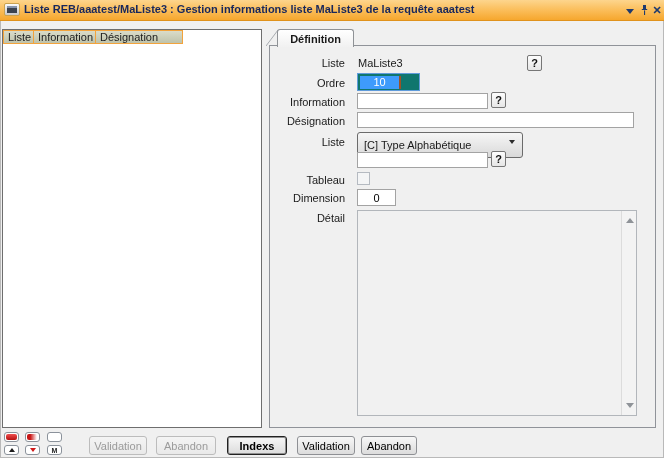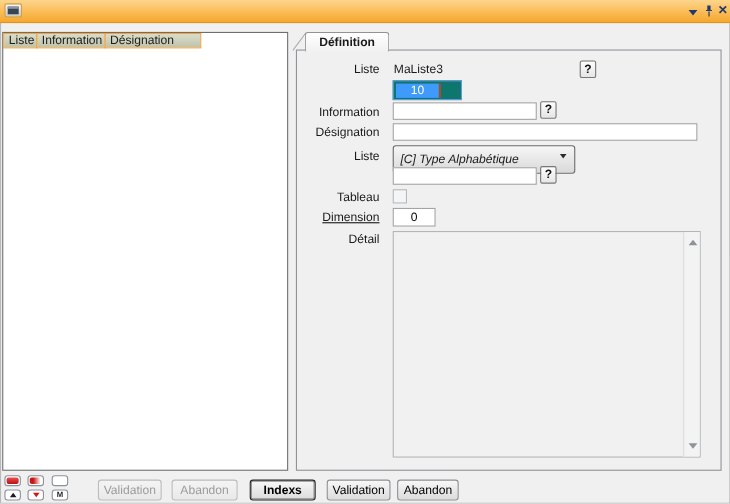--- a/index.html
+++ b/index.html
@@ -41,21 +41,21 @@
   .help-btn{position:absolute;width:15px;height:16px;border:1px solid #767676;border-radius:2px;
     background:linear-gradient(#fdfdfd,#e6e6e6);font-weight:bold;color:#111;
     display:flex;align-items:center;justify-content:center;box-sizing:border-box;cursor:default;}
 
   .ordre-input{position:absolute;left:357px;top:73px;width:63px;height:18px;border:1px solid #5f9bdb;background:#0f766e;
     box-sizing:border-box;display:flex;align-items:center;padding-left:2px;}
   .ordre-sel{width:39px;height:13px;background:#3e9bfc;color:#fff;display:flex;align-items:center;justify-content:center;}
   .ordre-caret{width:2px;height:13px;background:#9c5126;}
 
   .combo{position:absolute;left:357px;top:132px;width:166px;height:26px;border:1px solid #6b6b6b;border-radius:3px;
-    background:linear-gradient(#f6f6f6,#d9d9d9);box-sizing:border-box;display:flex;align-items:center;padding-left:6px;cursor:default;font-style:italic;}
+    background:linear-gradient(#f6f6f6,#d9d9d9);box-sizing:border-box;display:flex;align-items:center;padding-left:6px;cursor:default;}
   .combo-arrow{position:absolute;right:7px;top:7px;width:0;height:0;border-left:3.5px solid transparent;border-right:3.5px solid transparent;border-top:4px solid #2b2b2b;}
 
   .checkbox{position:absolute;left:357px;top:172px;width:13px;height:13px;border:1px solid #b5bac1;background:#f4f5f6;box-sizing:border-box;}
 
   .detail-area{position:absolute;left:357px;top:210px;width:280px;height:206px;border:1px solid #b2b6bb;background:#f1f1f1;box-sizing:border-box;}
   .v-scroll{position:absolute;right:0;top:0;width:15px;height:100%;background:#f3f3f3;border-left:1px solid #dcdcdc;box-sizing:border-box;}
   .scroll-up,.scroll-down{position:absolute;left:0;width:15px;height:15px;display:flex;align-items:center;justify-content:center;}
   .scroll-up{top:2px;} .scroll-down{bottom:2px;}
   .tri-up-g{width:0;height:0;border-left:4px solid transparent;border-right:4px solid transparent;border-bottom:5px solid #8f9398;}
   .tri-down-g{width:0;height:0;border-left:4px solid transparent;border-right:4px solid transparent;border-top:5px solid #8f9398;}
@@ -81,20 +81,21 @@
 </head>
 <body>
 
 <div class="window">
 
   <div class="titlebar">
     <span class="app-icon">
       <span class="screen"></span>
       <span class="screen-top"></span>
     </span>
+    <span class="tb-title">Liste REB/aaatest/MaListe3 : Gestion informations liste MaListe3 de la requête aaatest</span>
     <span class="tb-btn" style="left:624px;top:5px;">
         <i class="tri-down"></i>
       </span>
     <span class="tb-btn" style="left:638px;">
       <svg width="9" height="12" viewBox="0 0 9 12">
           <path d="M3 1h3v4h1.2v1H1.8V5H3z" fill="#1e3a6e"></path>
           <rect x="4" y="6.4" width="1.1" height="4.6" fill="#1e3a6e"></rect>
         </svg>
     </span>
     <span class="tb-btn" style="left:651px;">
@@ -110,25 +111,26 @@
     </div>
   </div>
 
   <svg class="tab-lead" width="14" height="18">
       <line x1="0" y1="17" x2="12" y2="1" stroke="#a7abb0" stroke-width="1"></line>
     </svg>
   <div class="tab">Définition</div>
   <div class="tab-pane"></div>
 
   <div class="flabel" style="top:57px;">Liste</div>
+  <div class="flabel" style="top:77px;">Ordre</div>
   <div class="flabel" style="top:96px;">Information</div>
   <div class="flabel" style="top:115px;">Désignation</div>
   <div class="flabel" style="top:136px;">Liste</div>
   <div class="flabel" style="top:174px;">Tableau</div>
-  <div class="flabel" style="top:192px;text-decoration:underline;">Dimension</div>
+  <div class="flabel" style="top:192px;">Dimension</div>
   <div class="flabel" style="top:212px;">Détail</div>
 
   <div class="static-value" style="top:57px;">MaListe3</div>
   <div class="help-btn" style="left:527px;top:55px;">?</div>
 
   <div class="ordre-input">
     <span class="ordre-sel">10</span>
     <span class="ordre-caret"></span>
   </div>
 

